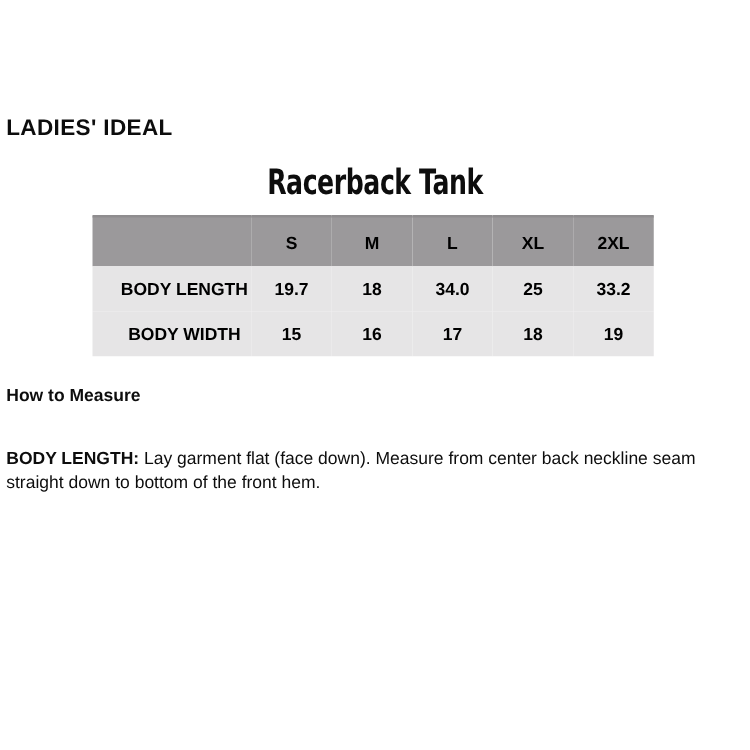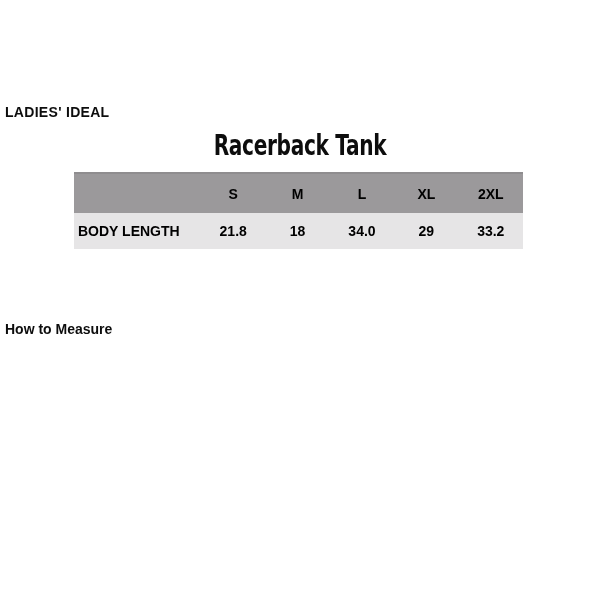--- a/index.html
+++ b/index.html
@@ -9,22 +9,22 @@
     height: 600px;
     background: #fff;
     font-family: "Liberation Sans", sans-serif;
     color: #0d0d0d;
     overflow: hidden;
   }
 
   .brand {
     position: absolute;
     left: 5px;
-    top: 104px;
-    font-size: 14px;
+    top: 92px;
+    font-size: 18px;
     font-weight: bold;
     letter-spacing: 0.3px;
   }
 
   .section-label {
     position: absolute;
     left: 6px;
     top: 137px;
     font-size: 14.5px;
     font-weight: bold;
@@ -65,28 +65,28 @@
   table.spec-table th,
   table.spec-table td {
     font-size: 14px;
     font-weight: bold;
     color: var(--text, #000);
     text-align: center;
     padding: 0;
     vertical-align: middle;
   }
   table.spec-table .label-col {
-    text-align: left;
-    padding-left: 4px;
+    text-align: center;
+    padding-left: 20px;
   }
 
   .how-heading {
     position: absolute;
     left: 5px;
-    top: 321px;
+    top: 308px;
     font-size: 14px;
     font-weight: bold;
   }
 
   .instructions {
     position: absolute;
     left: 5px;
     top: 357px;
     width: 591px;
     font-size: 14px;
@@ -120,27 +120,39 @@
         <th>S</th>
         <th>M</th>
         <th>L</th>
         <th>XL</th>
         <th>2XL</th>
       </tr>
     </thead>
     <tbody>
       <tr>
         <td class="label-col">BODY LENGTH</td>
-        <td>21.8</td>
+        <td>19.7</td>
         <td>18</td>
         <td>34.0</td>
-        <td>29</td>
+        <td>25</td>
         <td>33.2</td>
+      </tr>
+      <tr>
+        <td class="label-col">BODY WIDTH</td>
+        <td>15</td>
+        <td>16</td>
+        <td>17</td>
+        <td>18</td>
+        <td>19</td>
       </tr>
     </tbody>
   </table>
 
   <div class="how-heading">How to Measure</div>
 
   <div class="instructions">
+    <p>
+      <b>BODY LENGTH:</b>
+      <span>Lay garment flat (face down). Measure from center back neckline seam straight down to bottom of the front hem.</span>
+    </p>
   </div>
 
 </div>
 
 </body></html>

